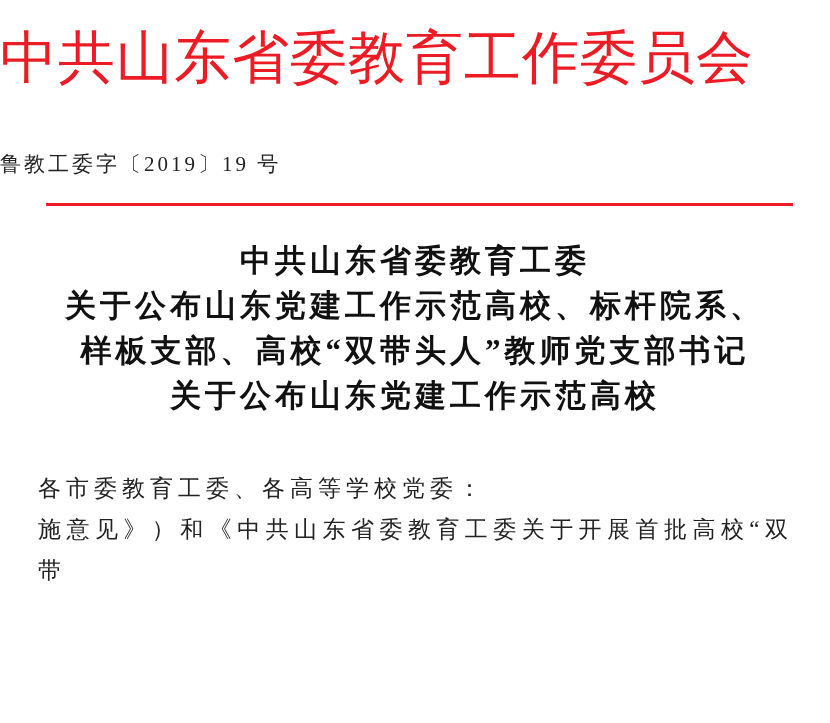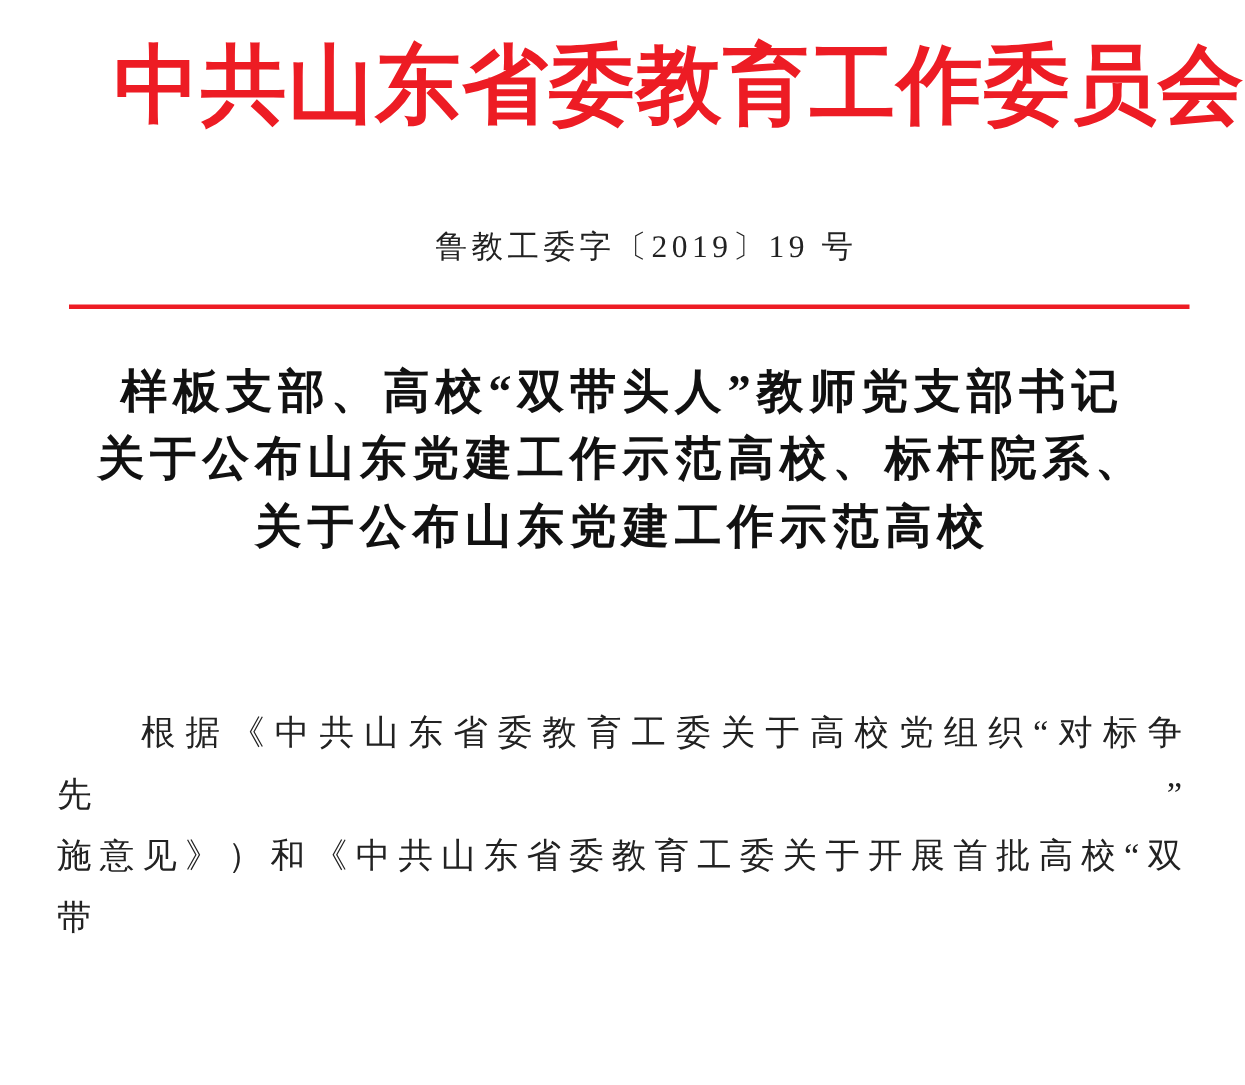--- a/index.html
+++ b/index.html
@@ -14,38 +14,36 @@
     background: #ffffff;
     overflow: hidden;
     font-family: "Liberation Serif", "DejaVu Serif", serif;
     color: #1c1c1c;
   }
   .org-banner {
     position: absolute;
     top: 10px;
     left: 0;
     right: 0;
-    text-align: right;
+    text-align: left;
     font-size: 57px;
-    font-weight: bold;
+    font-weight: normal;
     letter-spacing: 1px;
     line-height: 95px;
     white-space: nowrap;
   }
   .doc-number {
     position: absolute;
     top: 148px;
     left: 0;
     right: 0;
-    text-align: center;
     font-size: 21px;
     letter-spacing: 3px;
     line-height: 32px;
     color: #222222;
-    padding-left: 32px;
   }
   .red-rule {
     position: absolute;
     top: 195px;
     left: 46px;
     width: 747px;
     height: 3px;
     border: none;
   }
   .doc-title {
@@ -87,24 +85,25 @@
 
 <div class="page">
 
   <div class="org-banner" style="color: rgb(237, 28, 36);">中共山东省委教育工作委员会</div>
 
   <div class="doc-number">鲁教工委字〔2019〕19 号</div>
 
   <hr class="red-rule" style="background: rgb(237, 28, 36);">
 
   <div class="doc-title">
+    <div class="title-line">中共山东省委教育工委</div>
+    <div class="title-line">关于公布山东党建工作示范高校、标杆院系、</div>
     <div class="title-line">样板支部、高校“双带头人”教师党支部书记</div>
-    <div class="title-line">关于公布山东党建工作示范高校、标杆院系、</div>
     <div class="title-line">关于公布山东党建工作示范高校</div>
   </div>
 
   <div class="doc-body">
-    <div class="body-line fill indent">根据《中共山东省委教育工委关于高校党组织“对标争先”</div>
+    <div class="body-line">各市委教育工委、各高等学校党委：</div>
     <div class="body-line fill">施意见》）和《中共山东省委教育工委关于开展首批高校“双带</div>
 
   </div>
 
 </div>
 
 </body></html>

